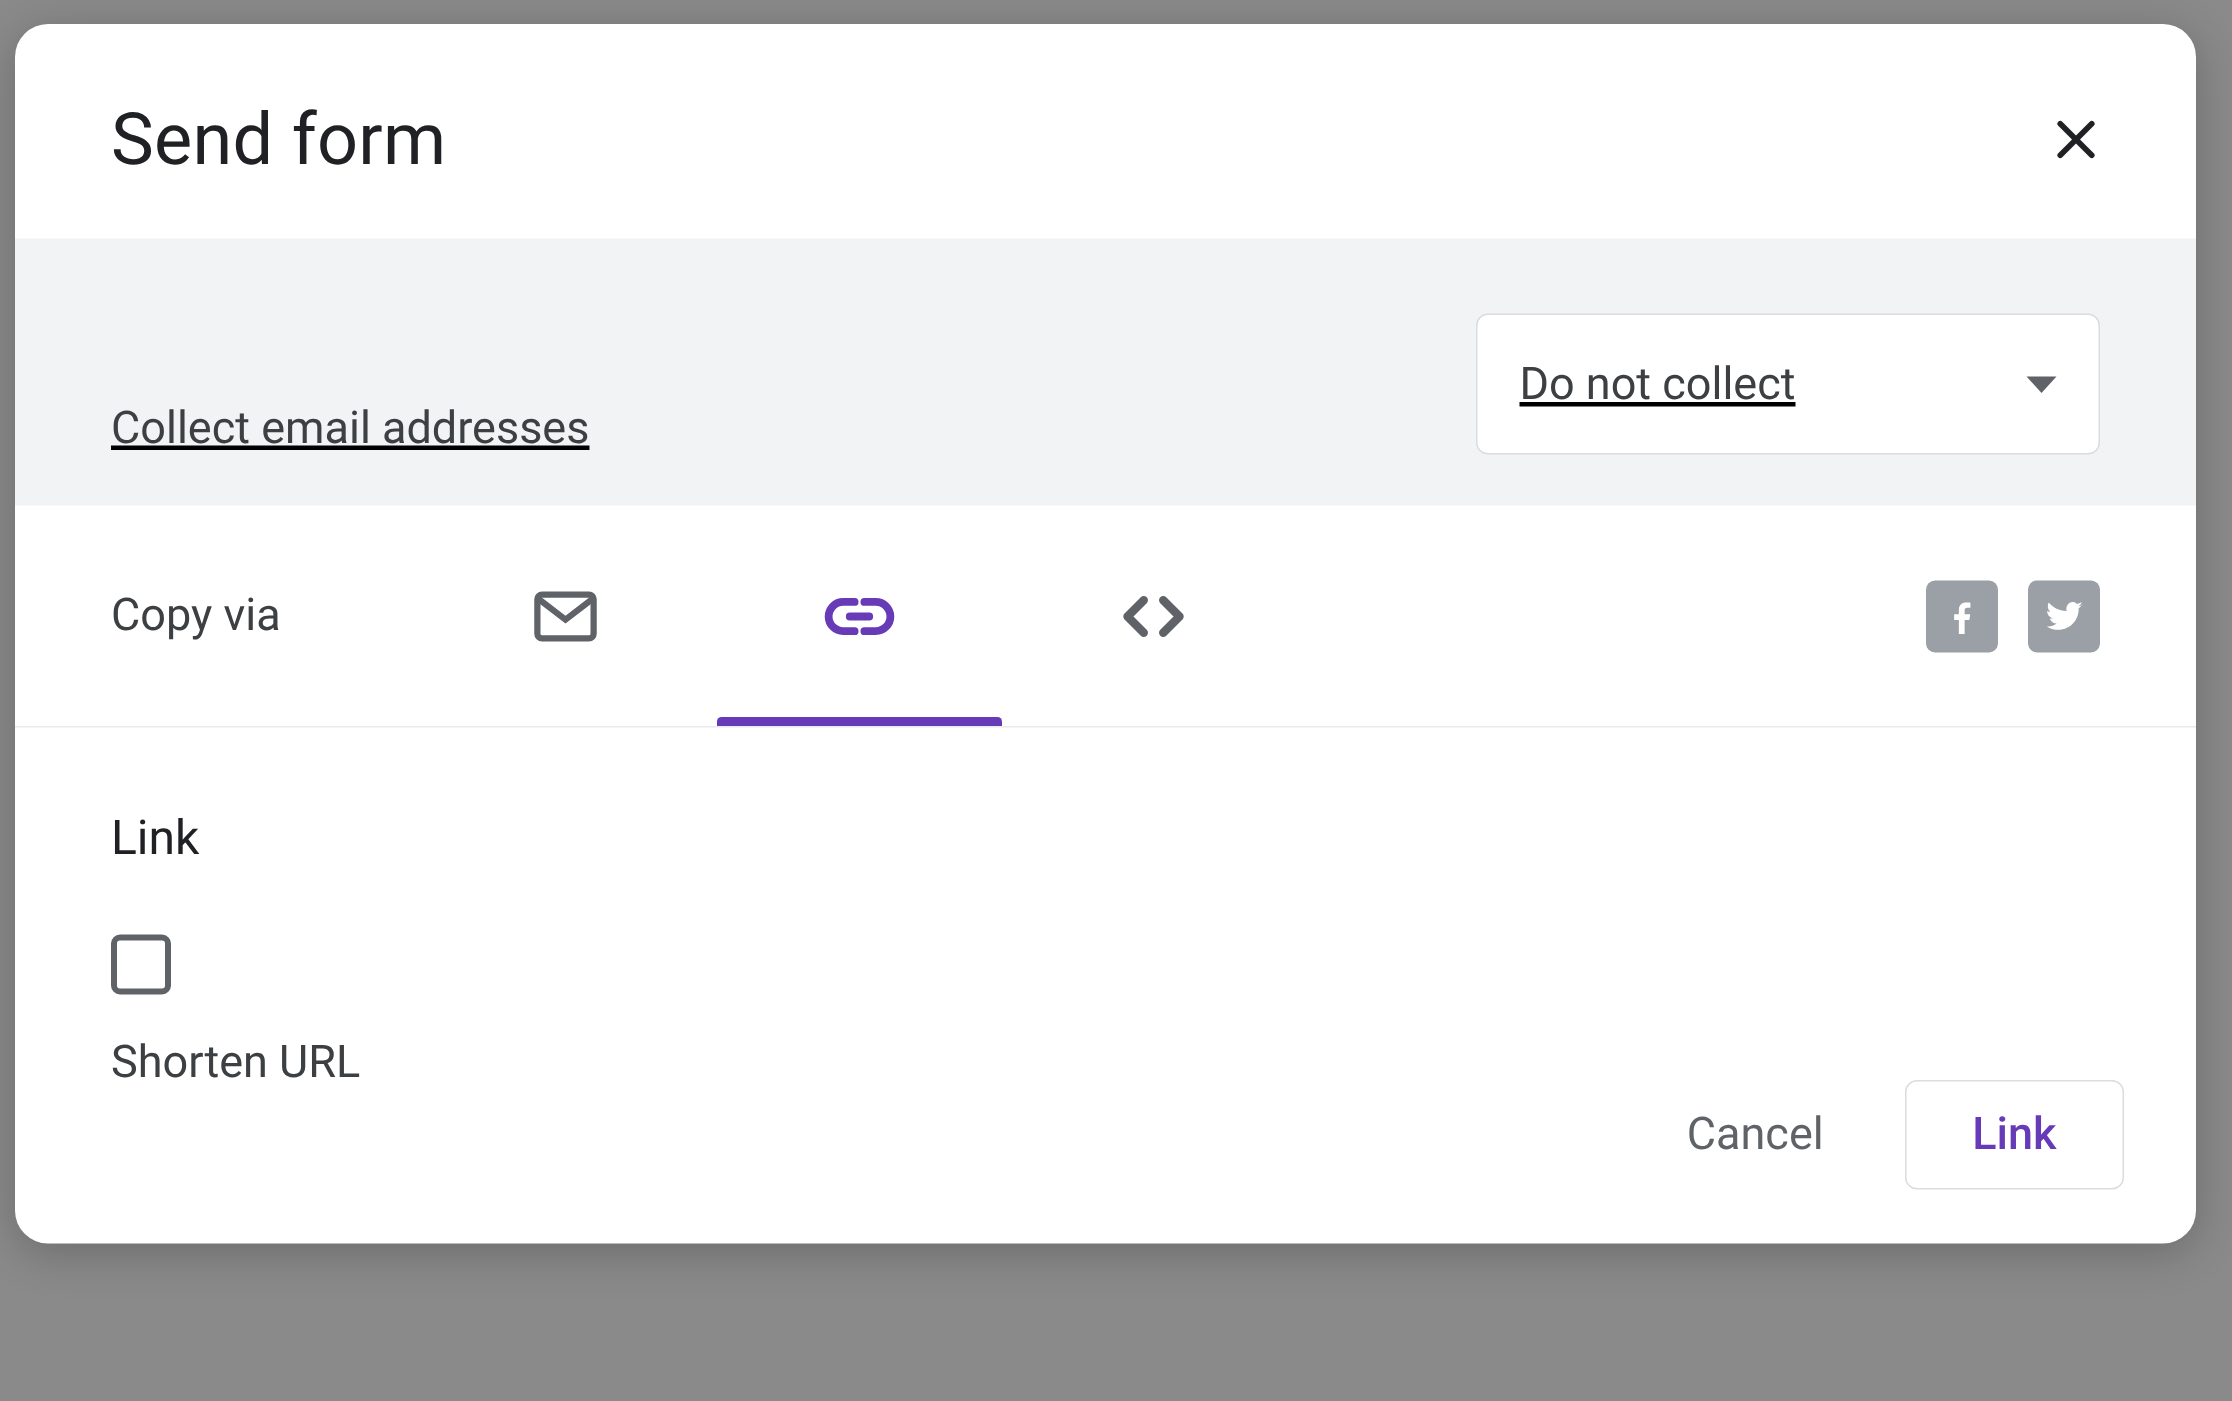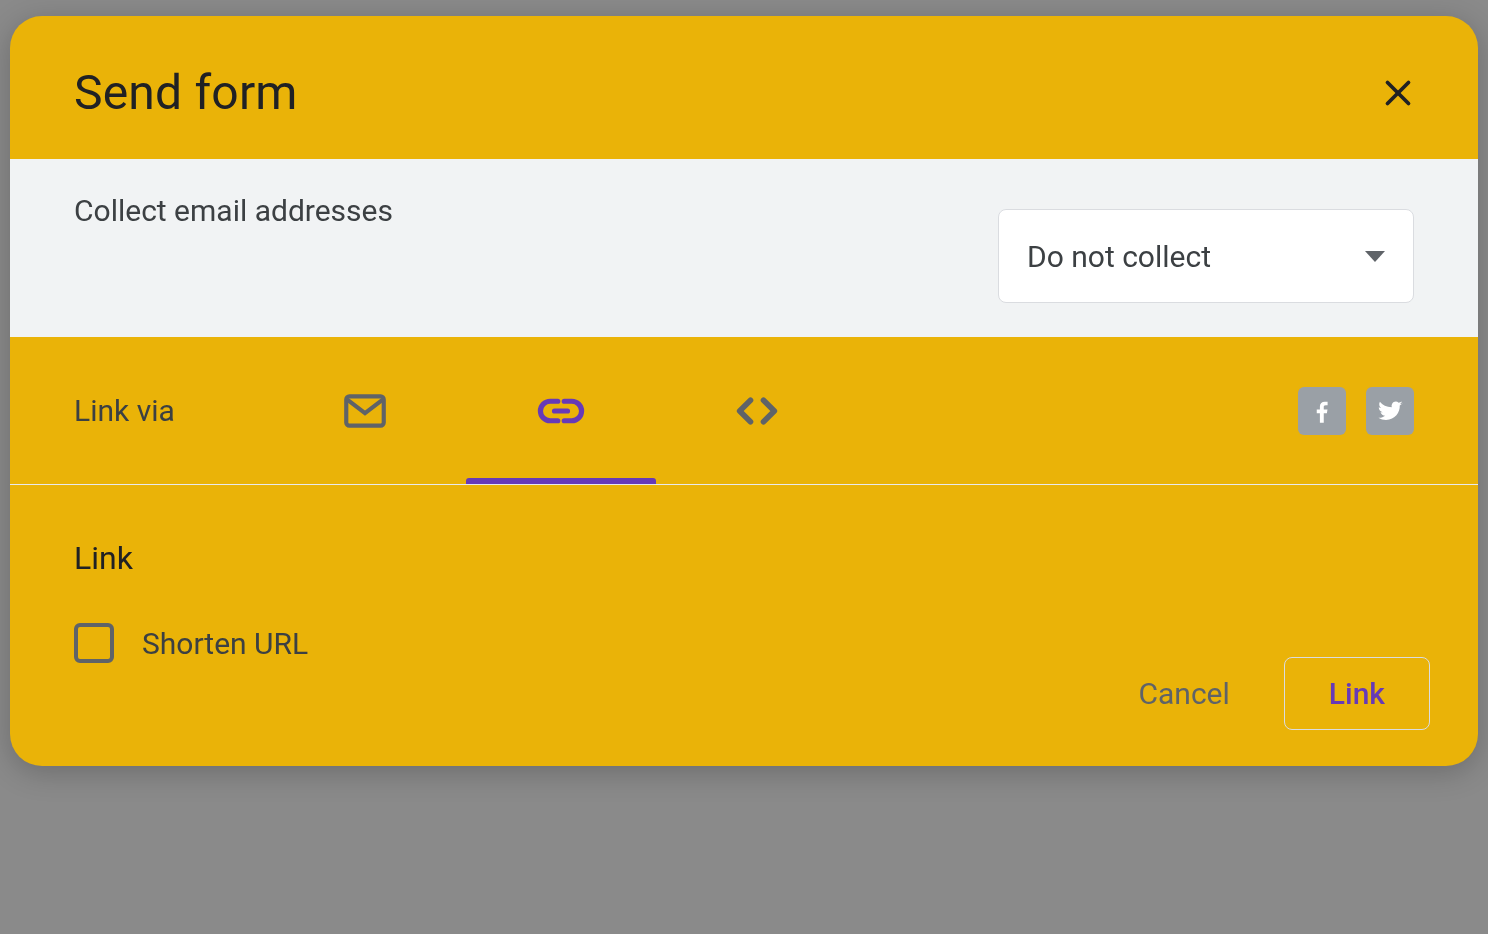--- a/index.html
+++ b/index.html
@@ -9,23 +9,23 @@
     font-family: 'Google Sans', Roboto, Arial, sans-serif;
     background: #8a8a8a;
     overflow: hidden;
   }
   .backdrop {
     width: 100%; height: 100%;
     position: relative;
   }
   .dialog {
     position: absolute;
-    left: 10px; right: 10px; top: 16px;
-    background: #eab308;
-    border-radius: 32px;
+    left: 10px; right: 24px; top: 16px;
+    background: #ffffff;
+    border-radius: 22px;
     box-shadow: 0 6px 30px rgba(0,0,0,0.22);
     overflow: hidden;
   }
   .header {
     padding: 48px 64px 38px 64px;
     display: flex;
     align-items: center;
     justify-content: space-between;
   }
   .title {
@@ -39,22 +39,23 @@
     display: flex; align-items: center; justify-content: center;
     cursor: pointer;
     border-radius: 50%;
     margin-right: -8px;
   }
 
   .collect-bar {
     background: #f1f3f4;
     padding: 34px 64px;
     display: flex;
-    align-items: flex-start;
+    align-items: flex-end;
     justify-content: space-between;
+    text-decoration: underline;
   }
   .collect-label {
     font-size: 30px;
     color: #3c4043;
   }
   .dropdown {
     background: #fff;
     border: 1px solid #dadce0;
     border-radius: 8px;
     height: 94px;
@@ -138,22 +139,23 @@
     outline: none;
     font-family: inherit;
     background: transparent;
     white-space: nowrap;
     overflow: hidden;
     text-overflow: clip;
   }
   .shorten-row {
     margin-top: 28px;
     display: flex;
-    align-items: center;
+    align-items: flex-start;
     gap: 28px;
+    flex-direction: column;
   }
   .checkbox {
     width: 40px; height: 40px;
     border: 4px solid #5f6368;
     border-radius: 6px;
     cursor: pointer;
   }
   .shorten-label {
     font-size: 30px;
     color: #3c4043;
@@ -201,21 +203,21 @@
 
     <div class="collect-bar">
       <div class="collect-label">Collect email addresses</div>
       <div class="dropdown">
         <span class="dropdown-text">Do not collect</span>
         <span class="dropdown-caret"></span>
       </div>
     </div>
 
     <div class="tabs-row">
-      <div class="sendvia-label">Link via</div>
+      <div class="sendvia-label">Copy via</div>
 
       <div class="tab">
         <svg width="50" height="50" viewBox="0 0 24 24" fill="none" stroke="#5f6368" stroke-width="2">
           <rect x="3" y="5" width="18" height="14" rx="1.5"></rect>
           <path d="M3.5 6.5 L12 13 L20.5 6.5"></path>
         </svg>
       </div>
 
       <div class="tab active">
         <svg width="52" height="52" viewBox="0 0 24 24" fill="none" stroke="#673ab7" stroke-width="2.4" stroke-linecap="round">

